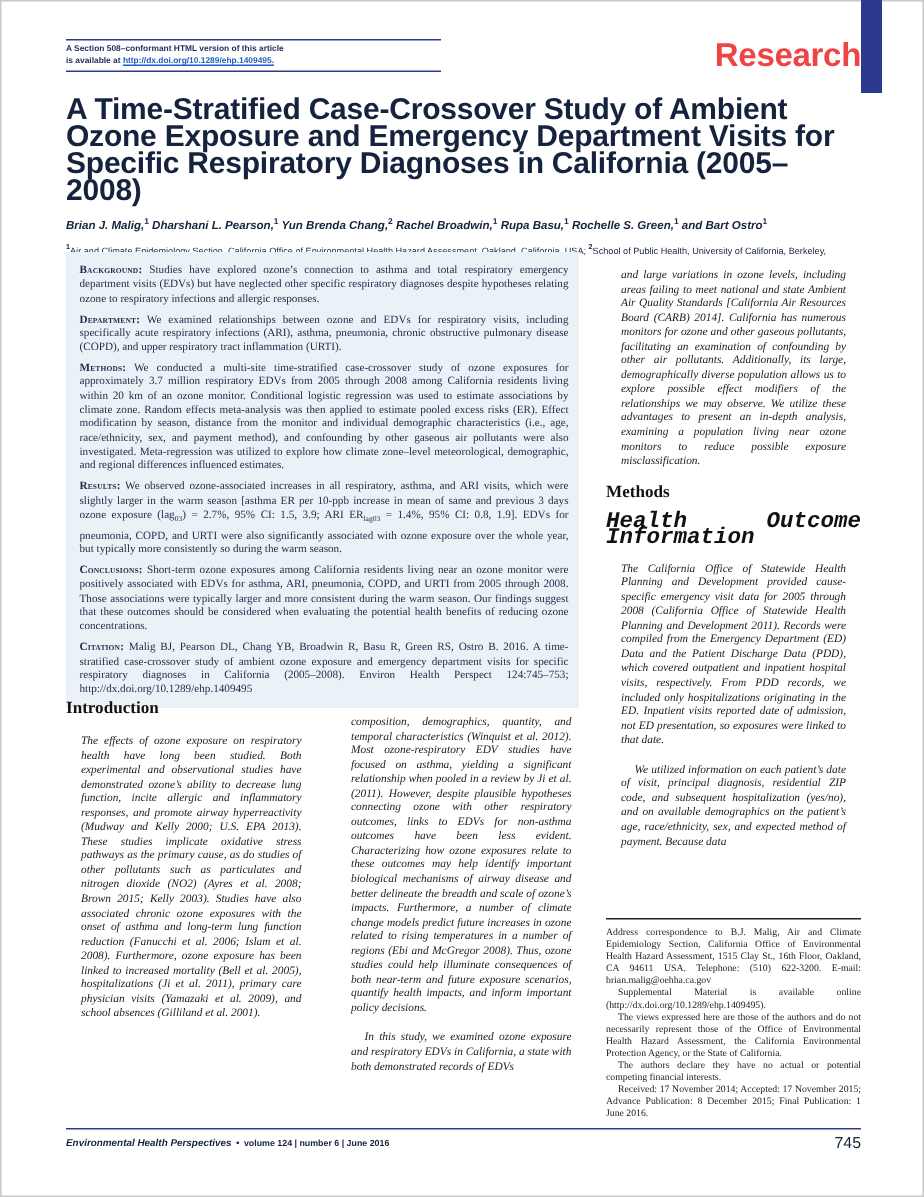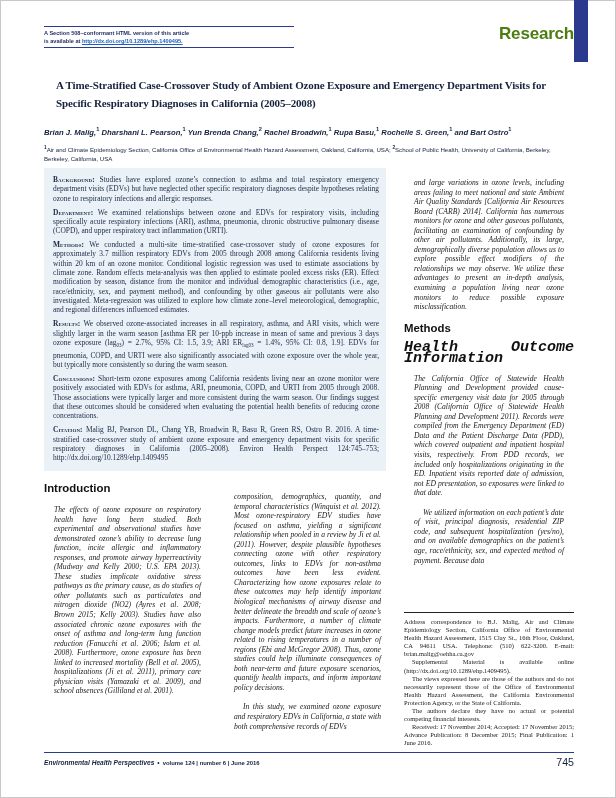--- a/index.html
+++ b/index.html
@@ -61,47 +61,47 @@
     left: 0; top: 21px;
     width: 250px;
     height: 1px;
     background: #2b3a8f;
   }
   .research-tag {
     position: absolute;
     right: 0;
     top: -2px;
     font-family: "Liberation Sans", sans-serif;
-    font-size: 17px;
-    font-weight: bold;
-    color: #4d7c0f;
+    font-size: 22px;
+    font-weight: bold;
+    color: #ef4444;
     letter-spacing: -0.2px;
   }
   .research-bar {
     position: absolute;
     right: -14px;
     top: -26px;
     width: 14px;
     height: 62px;
     background: #2b3a8f;
   }
   
   .titleblock {
     position: absolute;
     left: 44px;
     top: 64px;
     width: 530px;
   }
   .art-title {
-    font-family: Liberation Serif, serif;
-    font-size: 11px;
+    font-family: Liberation Sans, sans-serif;
+    font-size: 20px;
     line-height: 18px;
     font-weight: bold;
     color: #16233f;
-    margin: 12px;
+    margin: 0;
     letter-spacing: -0.15px;
   }
   .authors {
     font-family: "Liberation Sans", sans-serif;
     font-size: 7.7px;
     line-height: 11.4px;
     font-weight: bold;
     font-style: italic;
     color: #16233f;
     margin-top: 7px;
@@ -138,21 +138,21 @@
   .sc {
     font-variant: small-caps;
     font-weight: bold;
     letter-spacing: 0.1px;
   }
   .abs-p .lnk { color: #1b2b46; }
   sub { font-size: 0.68em; }
   
   .col {
     position: absolute;
-    top: 482px;
+    top: 466px;
     width: 167px;
     font-family: "Liberation Serif", serif;
     font-size: 7.6px;
     line-height: 9.55px;
     text-align: justify;
     color: #1a1a1a;
   }
   .col1 { left: 44px; }
   .col2 { left: 224px; }
   .col3-top {
@@ -160,21 +160,21 @@
     left: 404px;
     top: 168px;
     width: 170px;
     font-family: "Liberation Serif", serif;
     font-size: 7.6px;
     line-height: 9.55px;
     text-align: justify;
     color: #1a1a1a;
   }
   .h1 {
-    font-family: Liberation Sans, sans-serif;
+    font-family: Liberation Serif, serif;
     font-size: 11.4px;
     font-weight: bold;
     color: #111;
     margin: 0 0 3px 0;
     line-height: 13px;
   }
   .h2 {
     font-family: Liberation Mono, monospace;
     font-size: 15px;
     font-weight: bold;
@@ -287,21 +287,21 @@
     <p class="bp ind">We utilized information on each patient’s date of visit, principal diagnosis, residential ZIP code, and subsequent hospitalization (yes/no), and on available demographics on the patient’s age, race/ethnicity, sex, and expected method of payment. Because data</p>
   </div>
 
   <div class="col col1">
     <h2 class="h1">Introduction</h2>
     <p class="bp">The effects of ozone exposure on respiratory health have long been studied. Both experimental and observational studies have demonstrated ozone’s ability to decrease lung function, incite allergic and inflammatory responses, and promote airway hyperreactivity (Mudway and Kelly 2000; U.S. EPA 2013). These studies implicate oxidative stress pathways as the primary cause, as do studies of other pollutants such as particulates and nitrogen dioxide (NO2) (Ayres et al. 2008; Brown 2015; Kelly 2003). Studies have also associated chronic ozone exposures with the onset of asthma and long-term lung function reduction (Fanucchi et al. 2006; Islam et al. 2008). Furthermore, ozone exposure has been linked to increased mortality (Bell et al. 2005), hospitalizations (Ji et al. 2011), primary care physician visits (Yamazaki et al. 2009), and school absences (Gilliland et al. 2001).</p>
   </div>
 
   <div class="col col2">
     <p class="bp">composition, demographics, quantity, and temporal characteristics (Winquist et al. 2012). Most ozone-respiratory EDV studies have focused on asthma, yielding a significant relationship when pooled in a review by Ji et al. (2011). However, despite plausible hypotheses connecting ozone with other respiratory outcomes, links to EDVs for non-asthma outcomes have been less evident. Characterizing how ozone exposures relate to these outcomes may help identify important biological mechanisms of airway disease and better delineate the breadth and scale of ozone’s impacts. Furthermore, a number of climate change models predict future increases in ozone related to rising temperatures in a number of regions (Ebi and McGregor 2008). Thus, ozone studies could help illuminate consequences of both near-term and future exposure scenarios, quantify health impacts, and inform important policy decisions.</p>
-    <p class="bp ind">In this study, we examined ozone exposure and respiratory EDVs in California, a state with both comprehensive records of EDVs</p>
+    <p class="bp ind">In this study, we examined ozone exposure and respiratory EDVs in California, a state with both demonstrated records of EDVs</p>
   </div>
 
   <div class="corr">
     <div class="corr-rule"></div>
     <p>Address correspondence to B.J. Malig, Air and Climate Epidemiology Section, California Office of Environmental Health Hazard Assessment, 1515 Clay St., 16th Floor, Oakland, CA 94611 USA. Telephone: (510) 622-3200. E-mail: brian.malig@oehha.ca.gov</p>
     <p class="ind">Supplemental Material is available online (http://dx.doi.org/10.1289/ehp.1409495).</p>
     <p class="ind">The views expressed here are those of the authors and do not necessarily represent those of the Office of Environmental Health Hazard Assessment, the California Environmental Protection Agency, or the State of California.</p>
     <p class="ind">The authors declare they have no actual or potential competing financial interests.</p>
     <p class="ind">Received: 17 November 2014; Accepted: 17 November 2015; Advance Publication: 8 December 2015; Final Publication: 1 June 2016.</p>
   </div>

